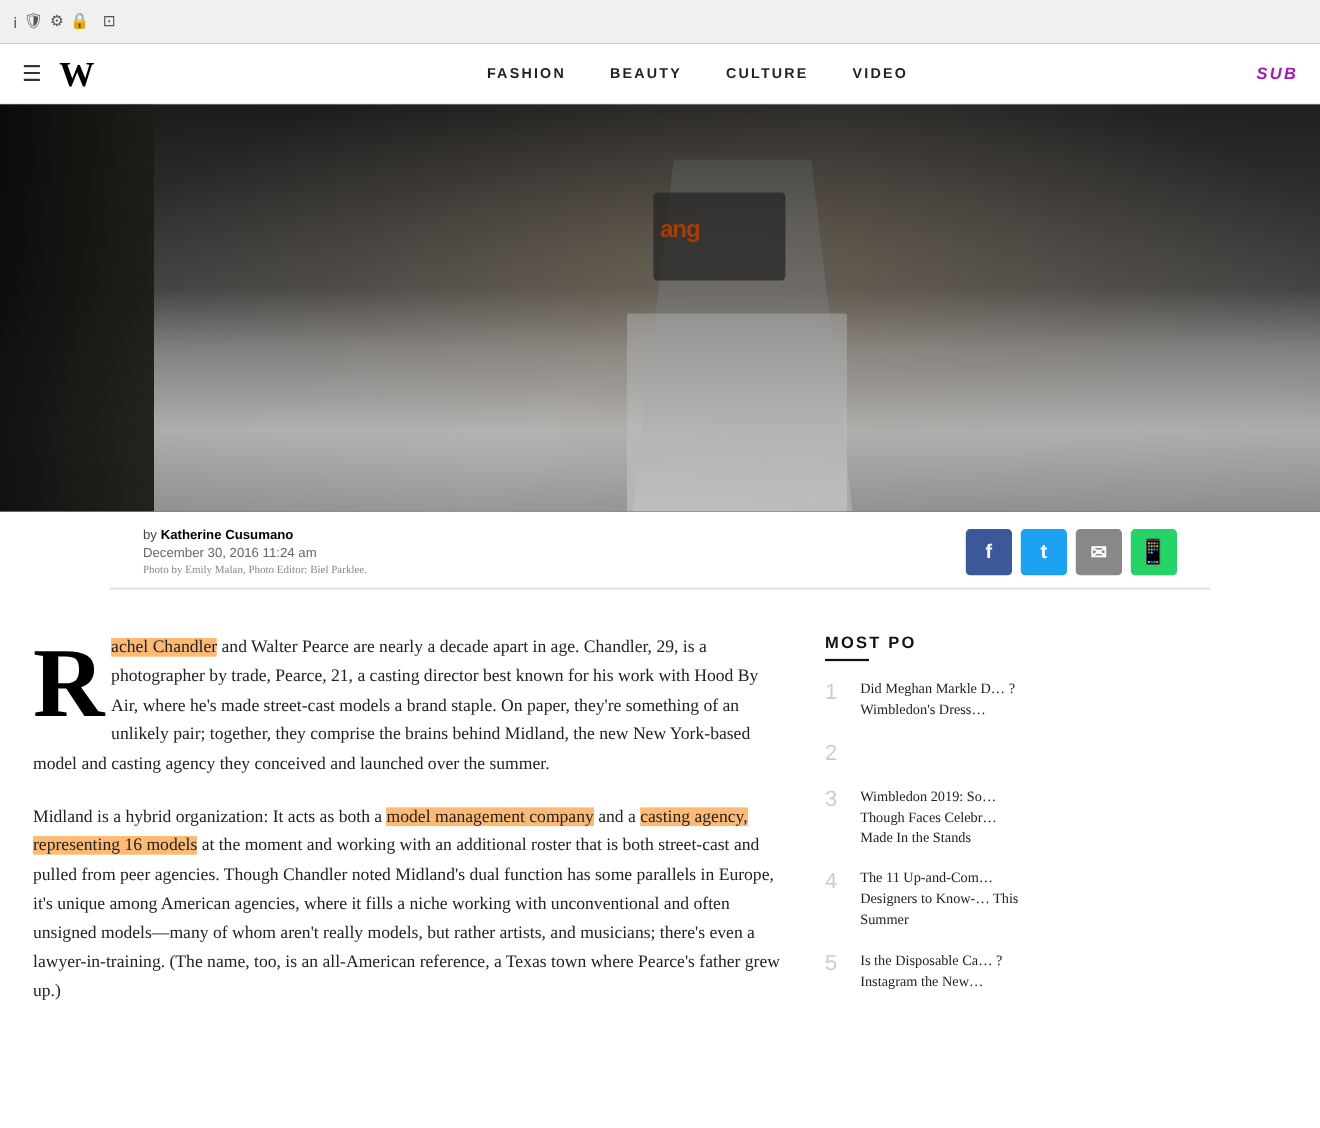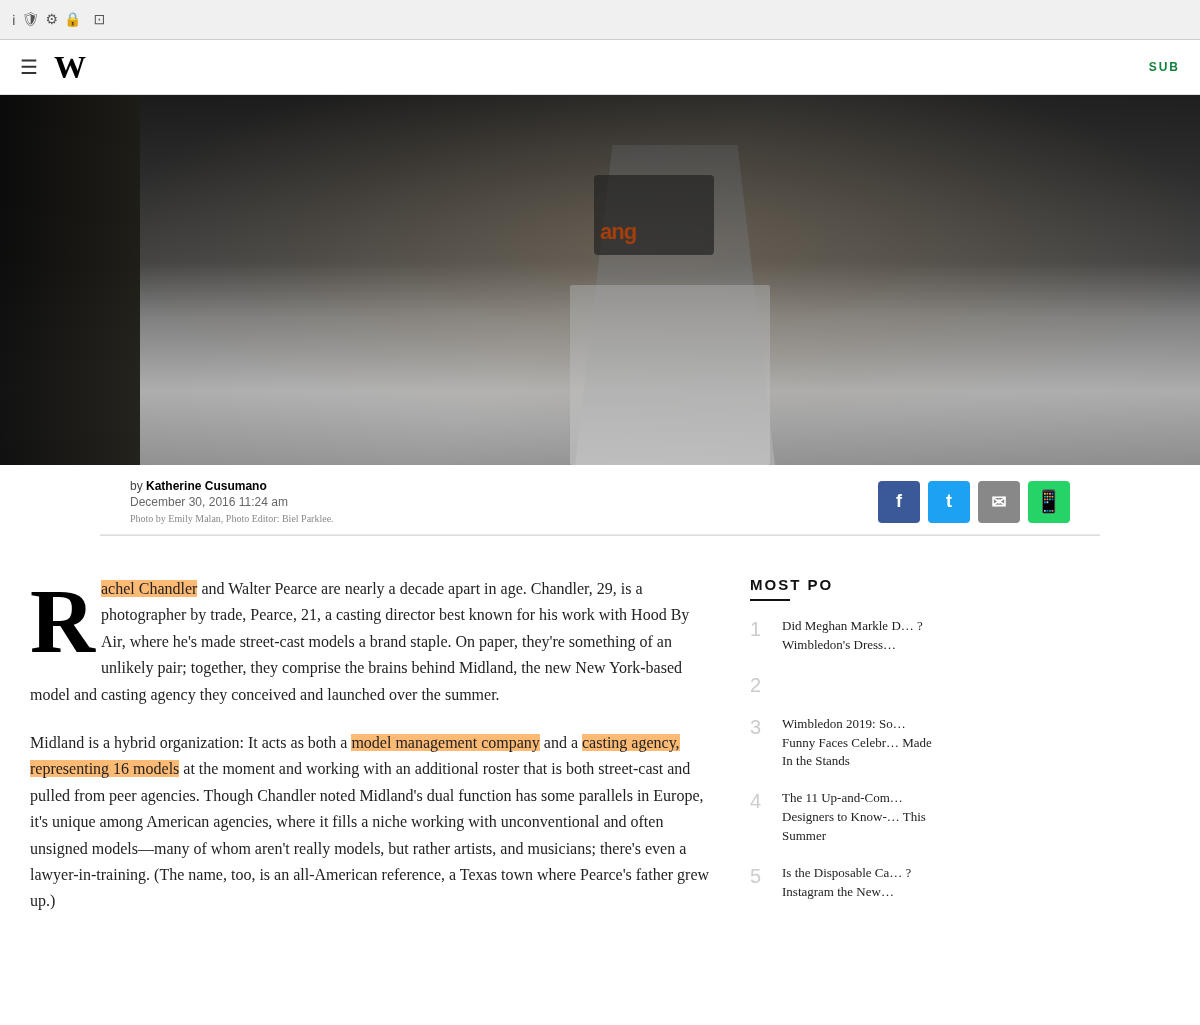--- a/index.html
+++ b/index.html
@@ -74,26 +74,27 @@
       font-family: Arial, sans-serif;
       font-size: 13px;
       font-weight: 600;
       letter-spacing: 2px;
       color: #222;
       text-decoration: none;
       text-transform: uppercase;
     }
     .nav-sub {
       font-family: Arial, sans-serif;
-      font-size: 12px;
+      font-size: 15px;
       font-weight: 600;
       letter-spacing: 2px;
-      color: #15803d;
+      color: #a21caf;
       text-transform: uppercase;
       margin-left: auto;
+      font-style: italic;
     }
 
     
     .hero {
       width: 100%;
       height: 370px;
       background: #2a2a2a;
       position: relative;
       overflow: hidden;
       display: flex;
@@ -254,35 +255,41 @@
     <span>🛡</span>
     <span>⚙</span>
     <span>🔒</span>
   </div>
   <div class="browser-right">⊡</div>
 </div>
 
 <nav class="nav">
   <div class="nav-hamburger">☰</div>
   <div class="nav-logo">W</div>
+  <ul class="nav-links">
+    <li><a>FASHION</a></li>
+    <li><a>BEAUTY</a></li>
+    <li><a>CULTURE</a></li>
+    <li><a>VIDEO</a></li>
+  </ul>
   <div class="nav-sub">SUB</div>
 </nav>
 
 <div class="hero">
   <div class="hero-image-mock">
 
     <div style="position:absolute;top:0;left:0;width:100%;height:100%;background:linear-gradient(180deg,#1a1a1a 0%,#2a2a2a 20%,#444 45%,#888 60%,#bbb 80%,#999 100%);opacity:0.9;"></div>
     <div style="position:absolute;top:0;left:0;right:0;bottom:0;background:radial-gradient(ellipse at 55% 40%,rgba(150,130,100,0.4) 0%,transparent 60%);"></div>
 
     <div style="position:absolute;top:0;left:0;width:140px;height:100%;background:linear-gradient(90deg,#0a0a0a,#1e1c16);opacity:0.95;"></div>
 
     <div style="position:absolute;bottom:0;left:50%;transform:translateX(-20%);width:250px;height:320px;background:linear-gradient(180deg,#555 0%,#777 40%,#999 70%,#bbb 100%);clip-path:polygon(25% 0%,75% 0%,90% 100%,10% 100%);opacity:0.6;"></div>
 
     <div style="position:absolute;top:80px;left:50%;transform:translateX(-5%);width:120px;height:80px;background:#222;border-radius:4px;opacity:0.7;"></div>
-    <div style="position:absolute;top:100px;left:50%;transform:translateX(0%);font-size:22px;font-weight:bold;color:#c04000;opacity:0.8;font-family:Arial;letter-spacing:-1px;margin-top:24px;">ang</div>
+    <div style="position:absolute;top:100px;left:50%;transform:translateX(0%);font-size:22px;font-weight:bold;color:#c04000;opacity:0.8;font-family:Arial;letter-spacing:-1px;">ang</div>
 
     <div style="position:absolute;bottom:0;left:50%;transform:translateX(-15%);width:200px;height:180px;background:linear-gradient(180deg,#aaa,#ccc);border-radius:2px;opacity:0.55;"></div>
   </div>
 </div>
 
 <div style="background:#fff;border-bottom:1px solid #e8e8e8;padding:14px 30px 10px 30px;display:flex;align-items:center;justify-content:space-between;max-width:1000px;margin:0 auto;">
   <div class="article-meta-left">
     <div class="article-byline">
       <span>by</span>
       <a>Katherine Cusumano</a>
@@ -317,21 +324,21 @@
 
     <div class="sidebar-item">
       <div class="sidebar-number">1</div>
       <div class="sidebar-item-text">Did Meghan Markle D… ?Wimbledon's Dress…</div>
     </div>
     <div class="sidebar-item">
       <div class="sidebar-number">2</div>
     </div>
     <div class="sidebar-item">
       <div class="sidebar-number">3</div>
-      <div class="sidebar-item-text">Wimbledon 2019: So… Funny Faces Celebr… Made In the Stands</div>
+      <div class="sidebar-item-text">Wimbledon 2019: So… Though Faces Celebr… Made In the Stands</div>
     </div>
     <div class="sidebar-item">
       <div class="sidebar-number">4</div>
       <div class="sidebar-item-text">The 11 Up-and-Com… Designers to Know-… This Summer</div>
     </div>
     <div class="sidebar-item">
       <div class="sidebar-number">5</div>
       <div class="sidebar-item-text">Is the Disposable Ca… ?Instagram the New…</div>
     </div>
   </div>

